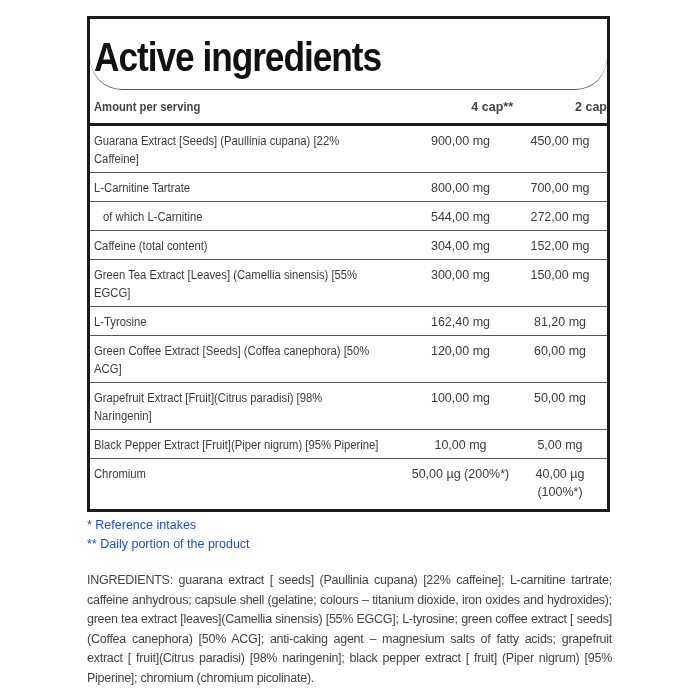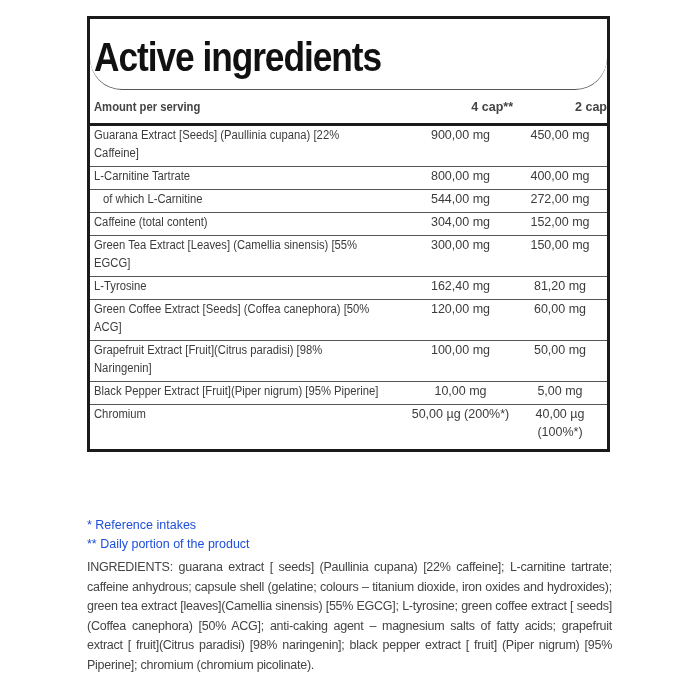--- a/index.html
+++ b/index.html
@@ -63,20 +63,21 @@
       color: #444;
       border-bottom: 3px solid #1a1a1a;
     }
     thead th.name {
       text-align: left;
       padding-left: 4px;
     }
     thead th.val { text-align: right; }
     tbody td {
       border-bottom: 1px solid #555;
+      padding-top: 6px;
       padding-bottom: 4px;
       color: #3c3c3c;
     }
     tbody tr:last-child td { border-bottom: none; padding-bottom: 8px; }
     tbody td.name {
       padding-left: 4px;
       padding-right: 6px;
     }
     tbody td.name.indent { padding-left: 13px; }
     tbody td.val { text-align: center; }
@@ -91,21 +92,21 @@
       left: 87px;
       top: 516px;
       width: 530px;
       font-size: 12.5px;
       line-height: 19px;
       color: #1d4ed8;
     }
     .ingredients {
       position: absolute;
       left: 87px;
-      top: 558px;
+      top: 571px;
       width: 525px;
       font-size: 12.5px;
       line-height: 19.5px;
       color: #444;
       text-align: justify;
       letter-spacing: -0.25px;
     }
   </style>
 </head>
 <body>
@@ -129,21 +130,21 @@
     </thead>
     <tbody>
       <tr>
         <td class="name"><span class="cond">Guarana Extract [Seeds] (Paullinia cupana) [22% Caffeine]</span></td>
         <td class="val">900,00 mg</td>
         <td class="val">450,00 mg</td>
       </tr>
       <tr>
         <td class="name"><span class="cond">L-Carnitine Tartrate</span></td>
         <td class="val">800,00 mg</td>
-        <td class="val">400,00 mg</td>
+        <td class="val">700,00 mg</td>
       </tr>
       <tr>
         <td class="name indent"><span class="cond">of which L-Carnitine</span></td>
         <td class="val">544,00 mg</td>
         <td class="val">272,00 mg</td>
       </tr>
       <tr>
         <td class="name"><span class="cond">Caffeine (total content)</span></td>
         <td class="val">304,00 mg</td>
         <td class="val">152,00 mg</td>

